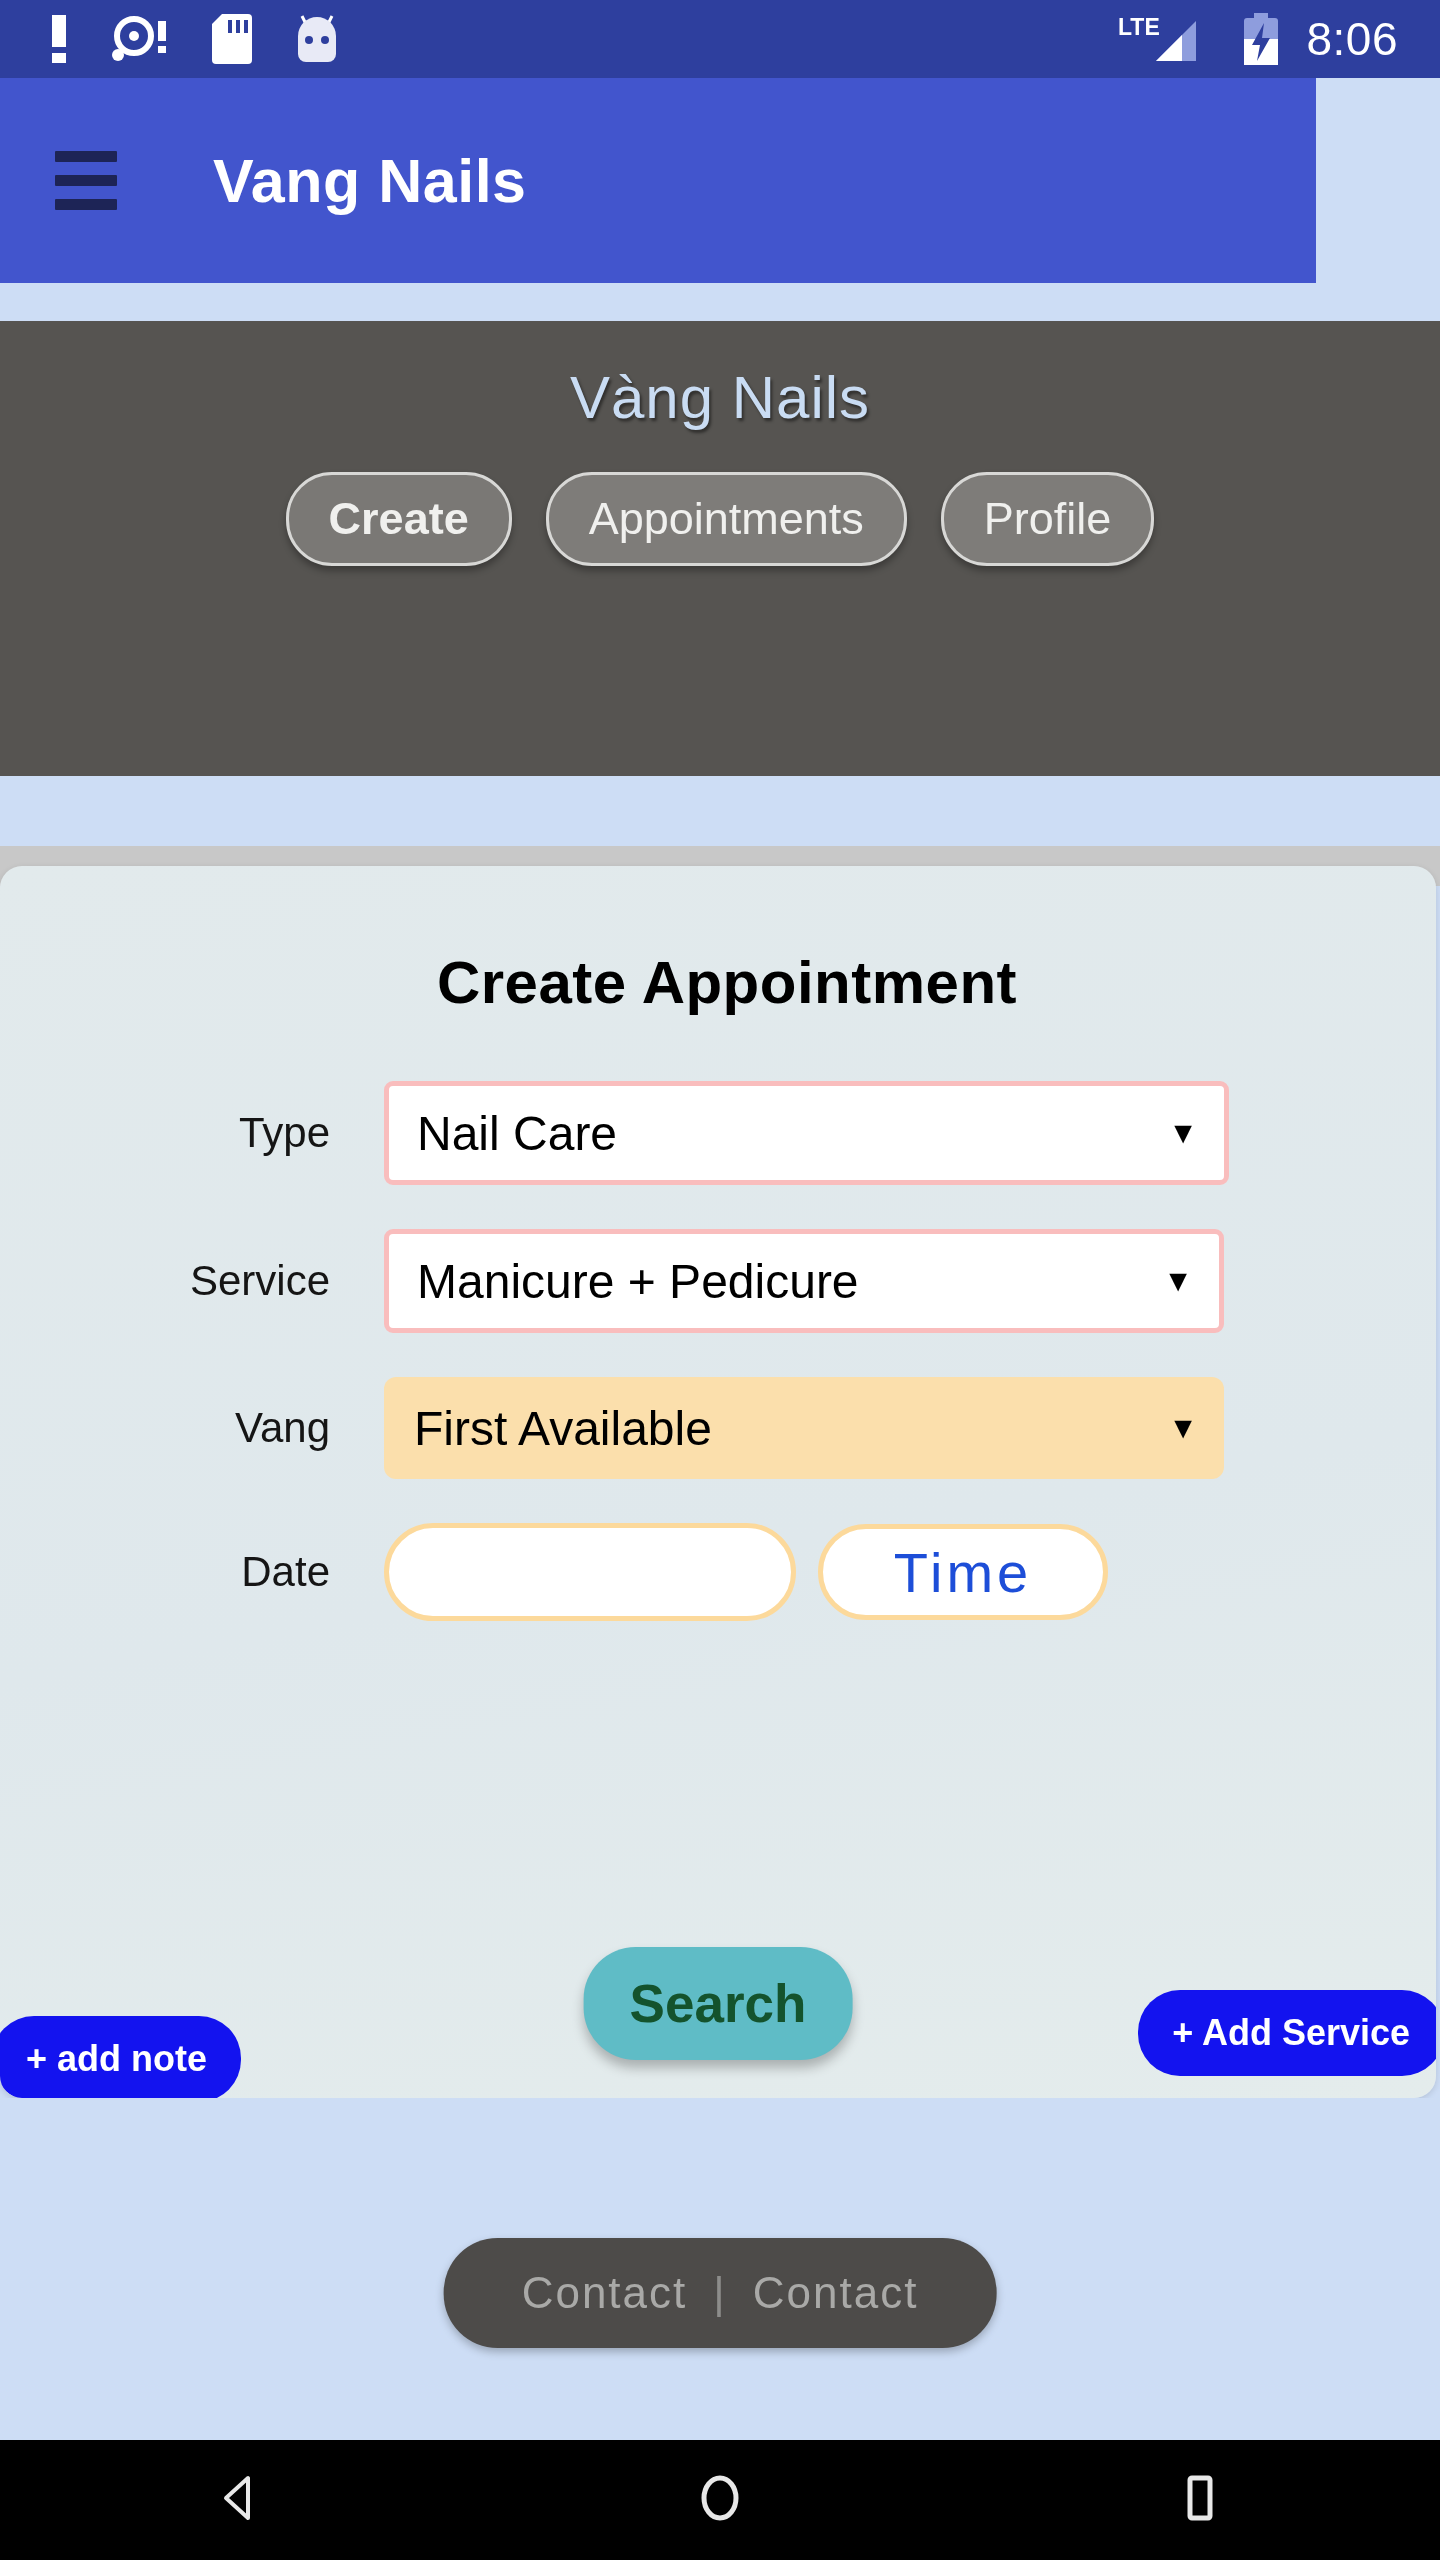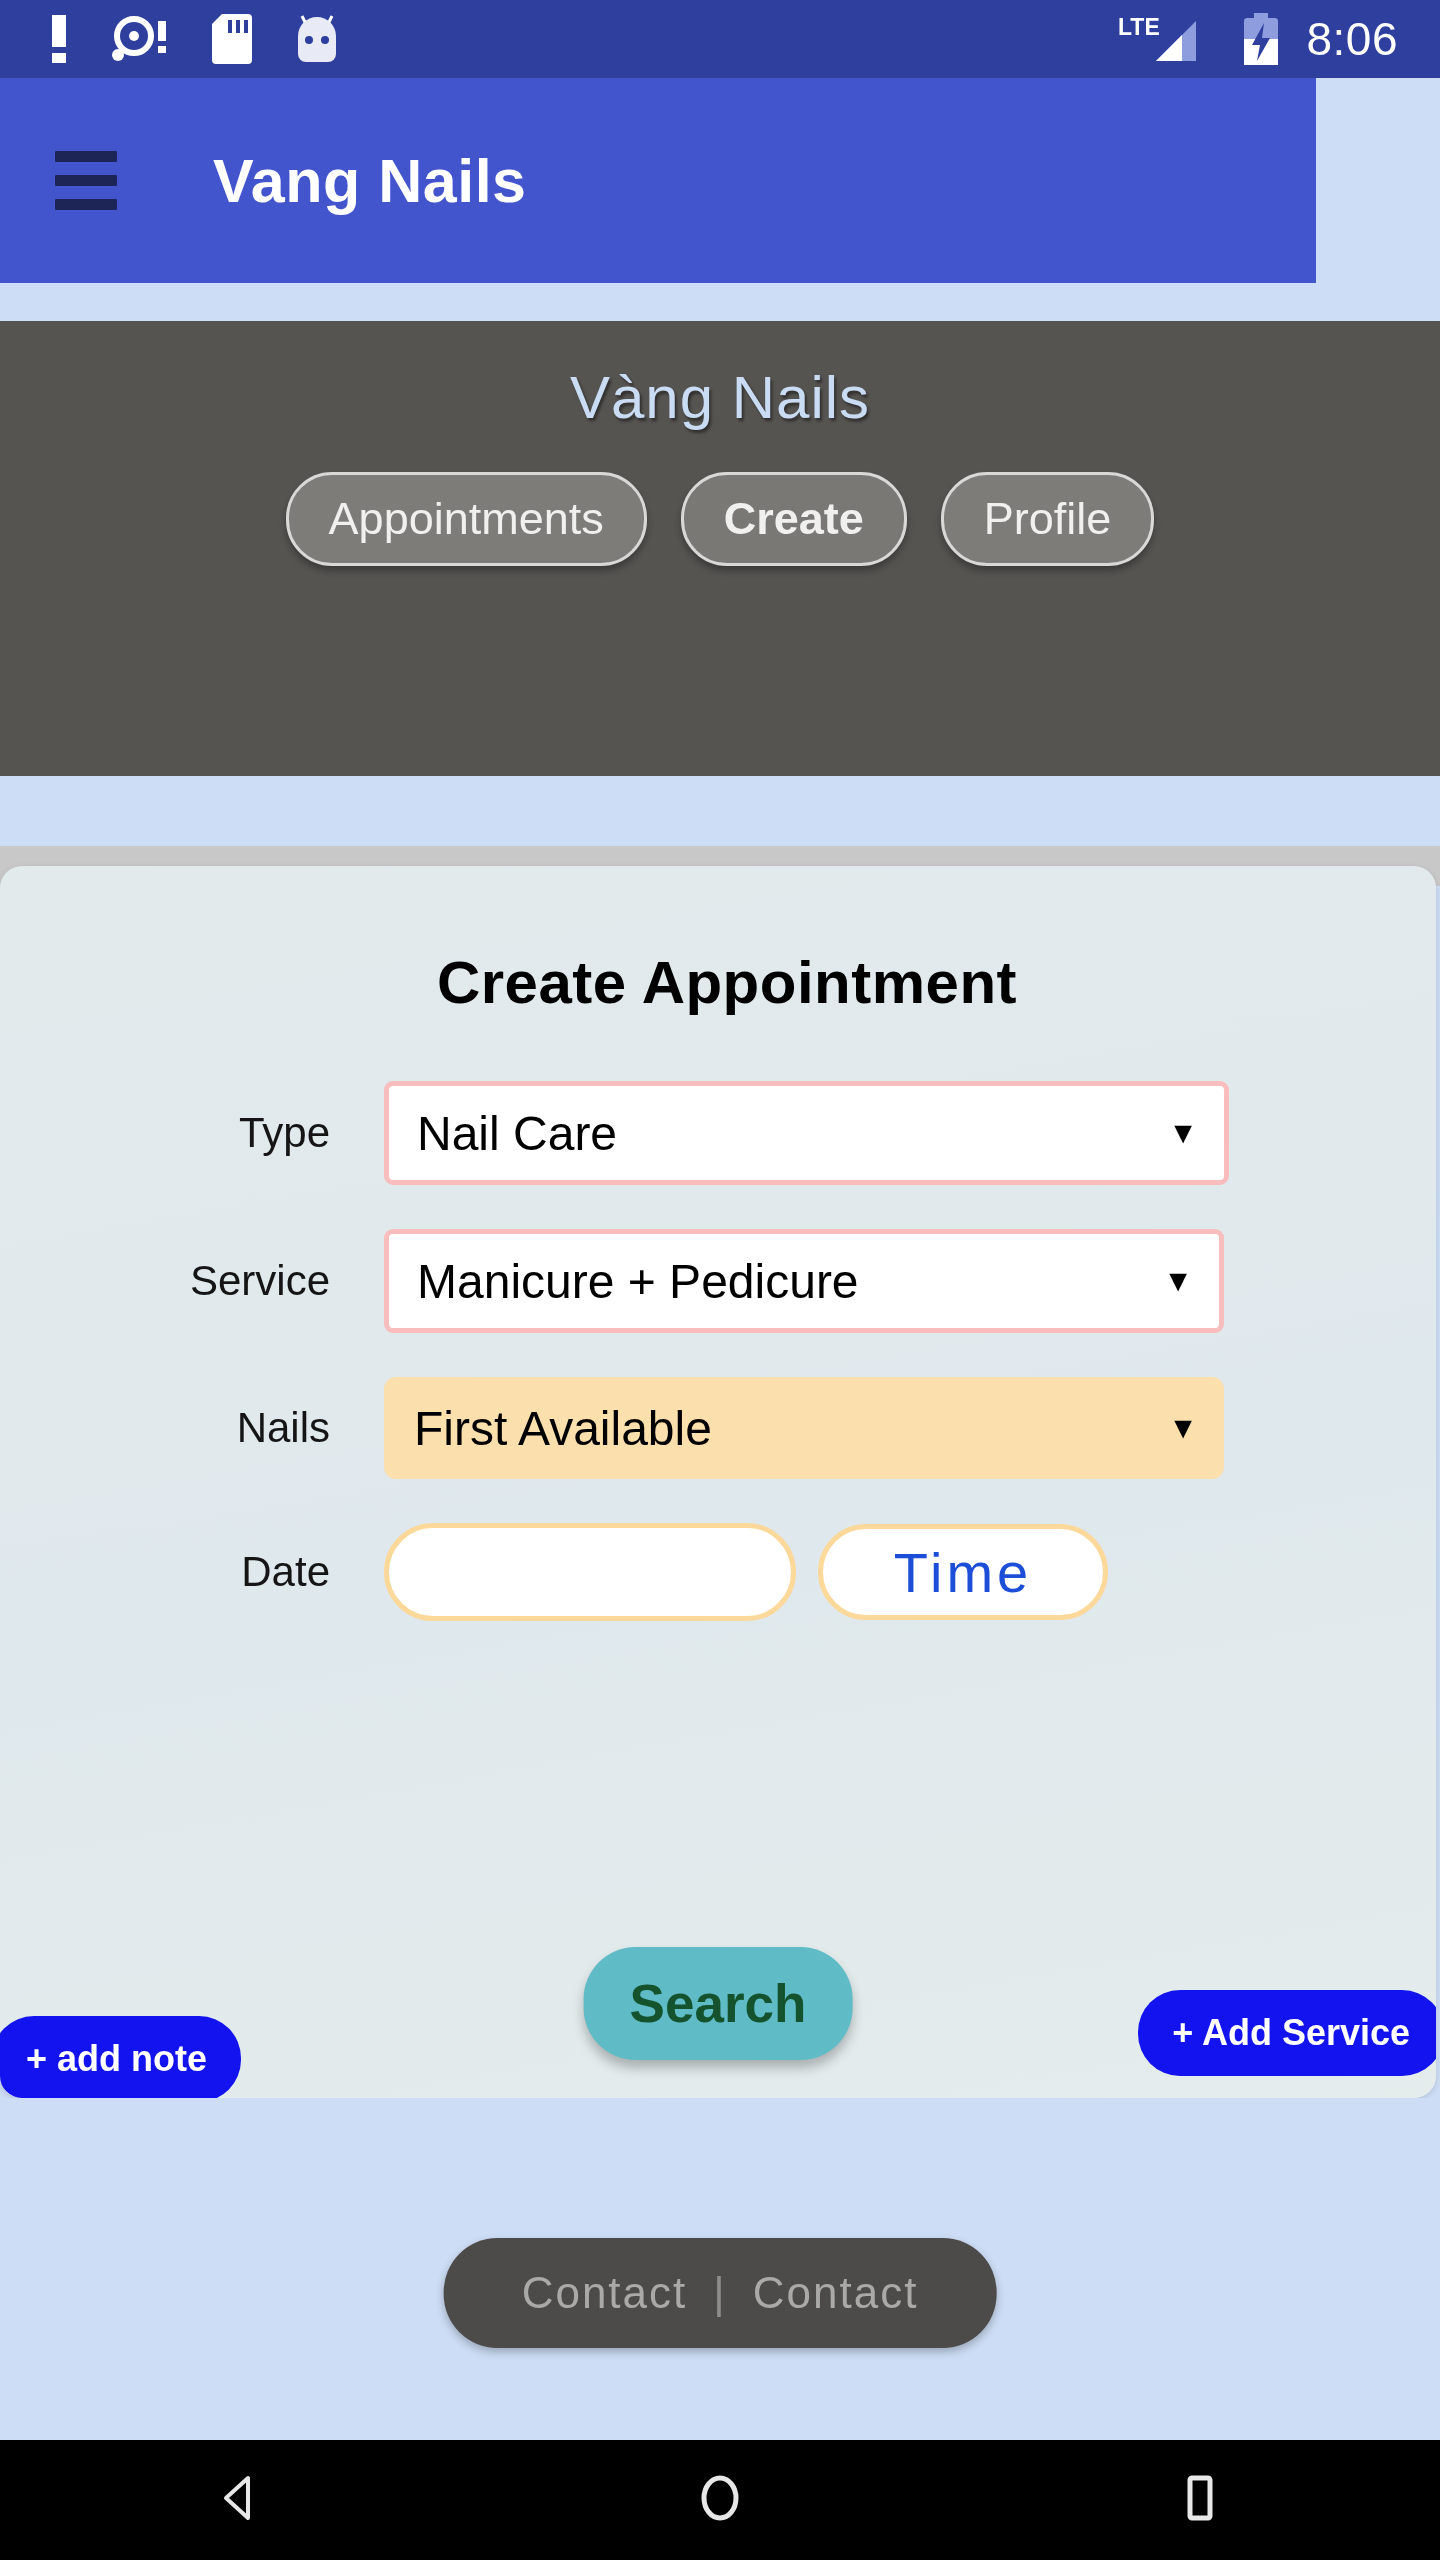--- a/index.html
+++ b/index.html
@@ -187,22 +187,22 @@
         <i></i>
     </div>
     <div class="appbar-title">Vang Nails</div>
   </div>
 
   <div class="band1"></div>
 
   <div class="hero">
     <div class="hero-title">Vàng Nails</div>
     <div class="tabs">
+      <div class="tab active">Create</div>
       <div class="tab">Appointments</div>
-      <div class="tab active">Create</div>
       <div class="tab">Profile</div>
     </div>
   </div>
 
   <div class="band2"></div>
   <div class="greystrip"></div>
 
   <div class="card">
     <div class="card-title">Create Appointment</div>
 
@@ -222,21 +222,21 @@
         <div class="lbl">Service</div>
         <div class="field-wrap">
           <div class="sel service">
             <span>Manicure + Pedicure</span>
             <span class="caret">▼</span>
           </div>
         </div>
       </div>
 
       <div class="row">
-        <div class="lbl">Nails</div>
+        <div class="lbl">Vang</div>
         <div class="field-wrap">
           <div class="sel staff">
             <span>First Available</span>
             <span class="caret">▼</span>
           </div>
         </div>
       </div>
 
       <div class="row">
         <div class="lbl">Date</div>

